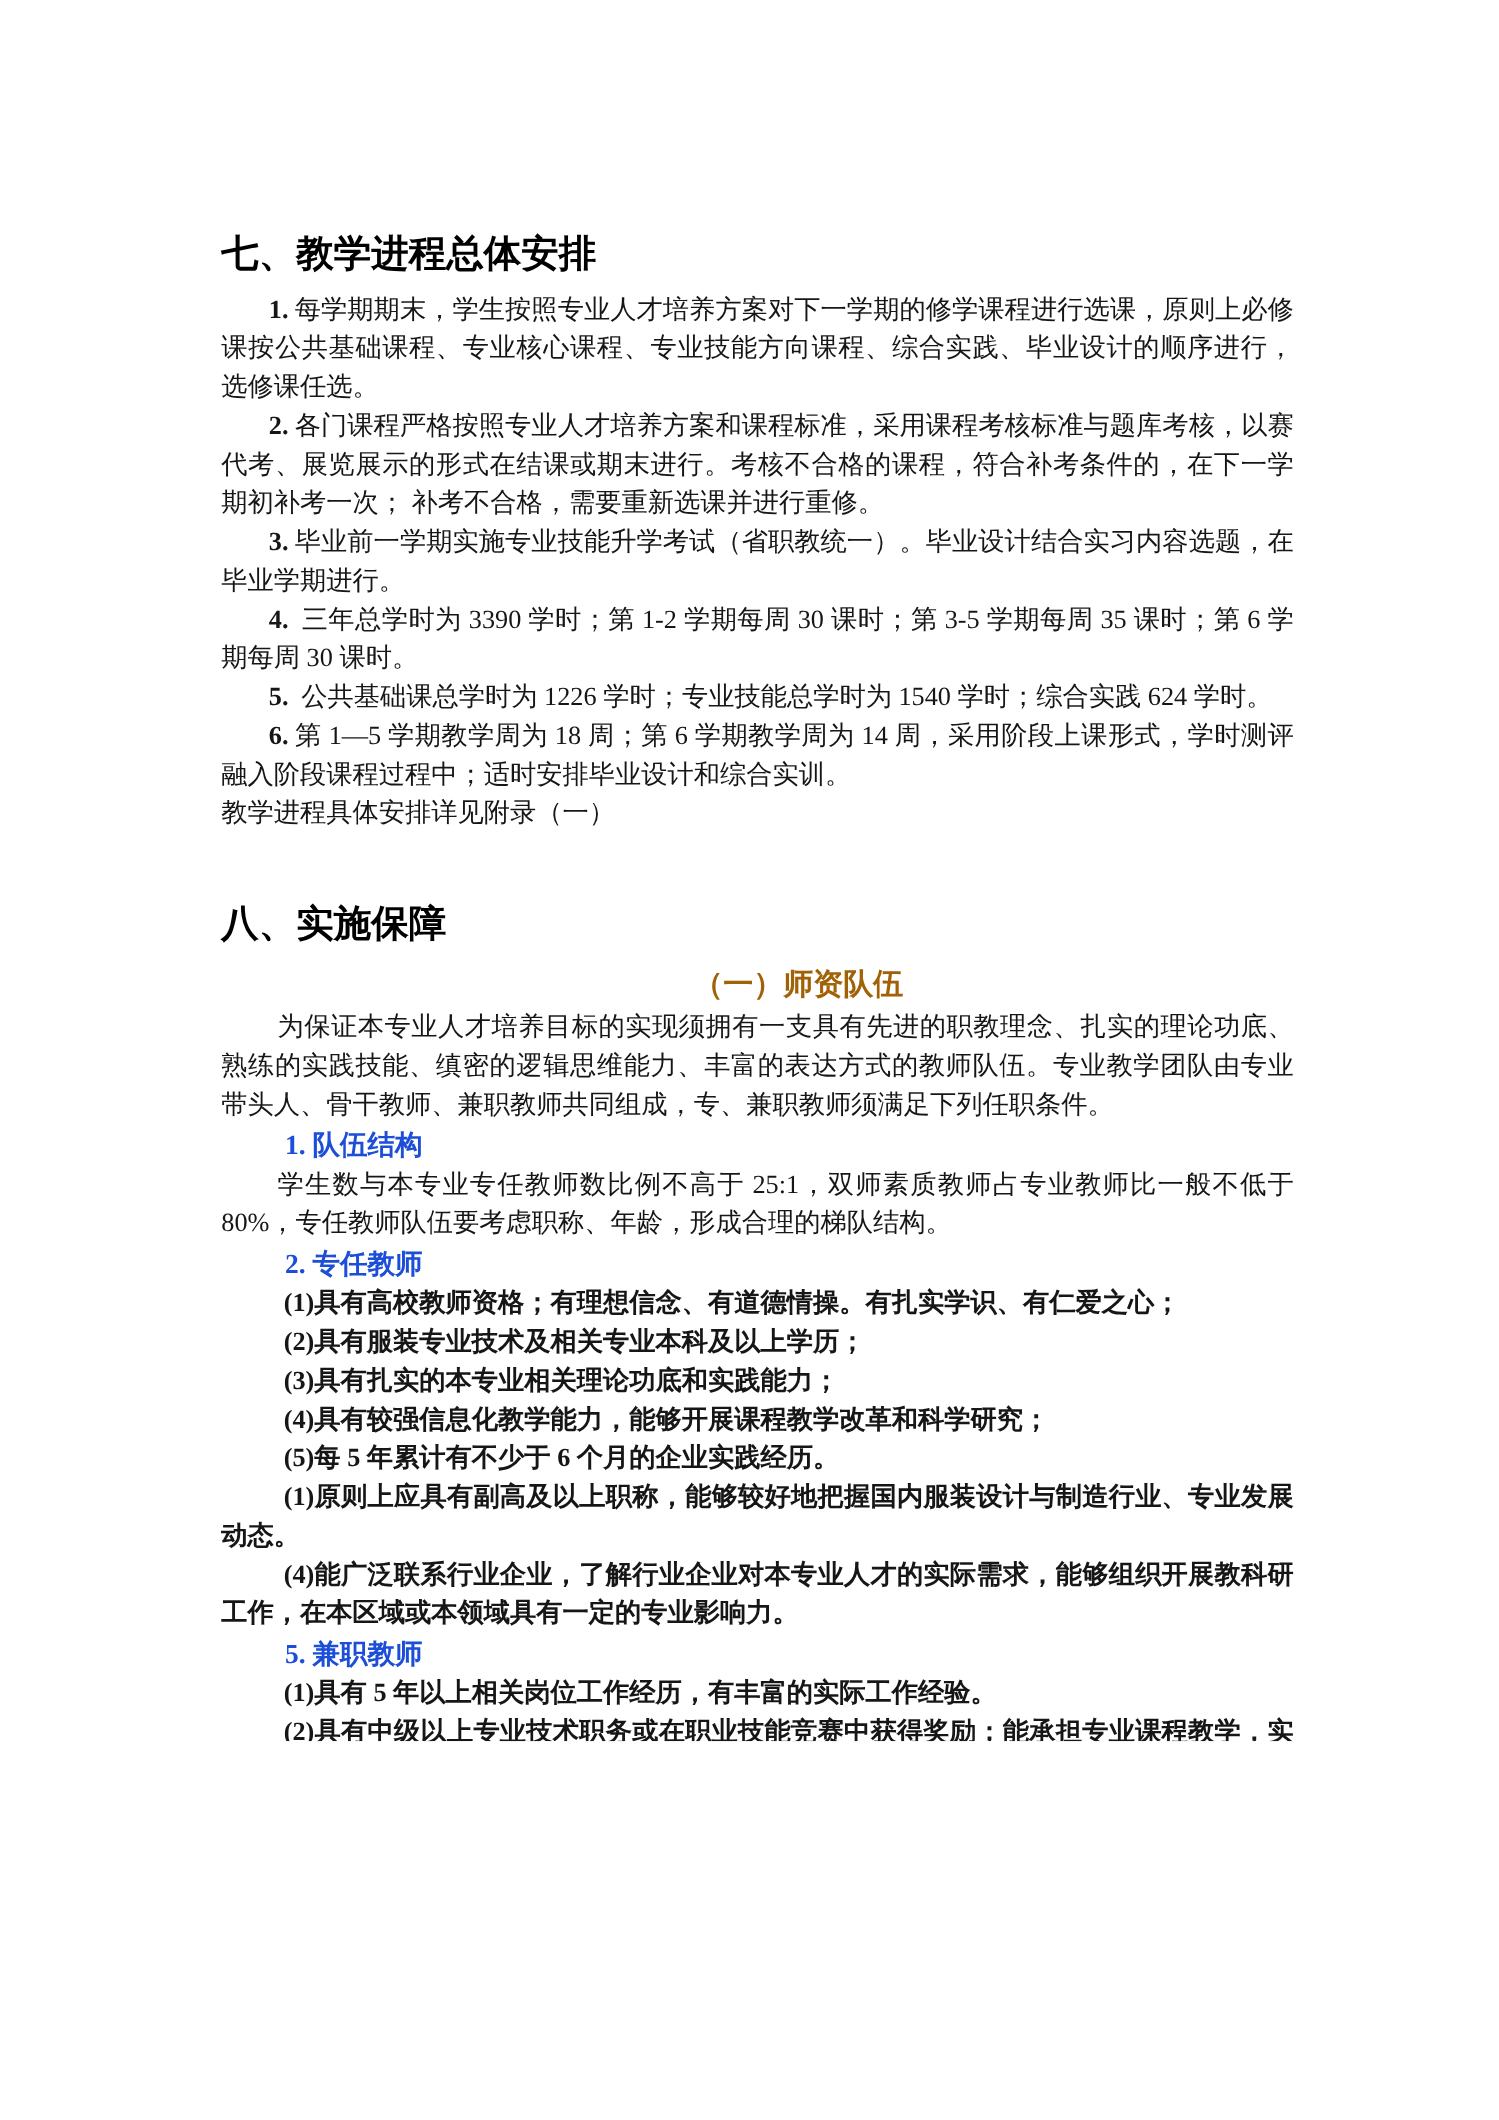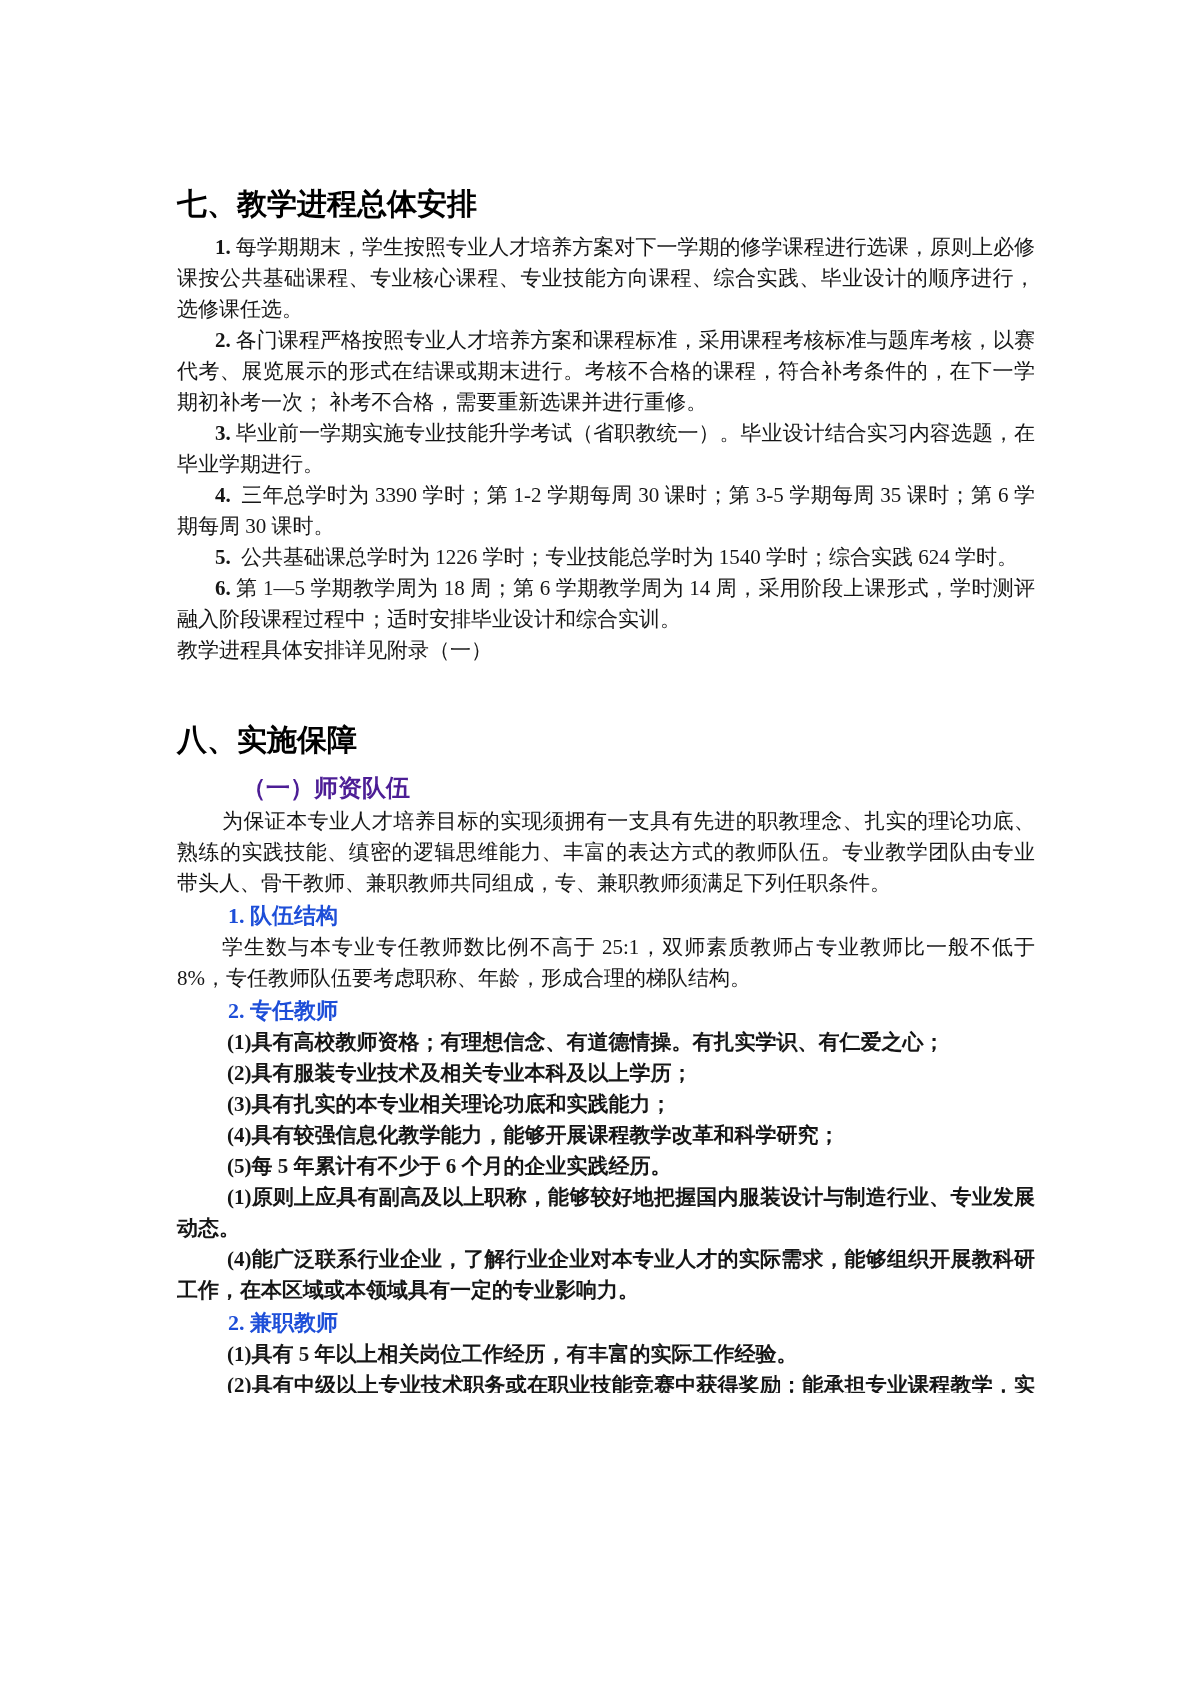--- a/index.html
+++ b/index.html
@@ -25,26 +25,26 @@
     color:#000000;
     font-size:30px;
     line-height:36px;
     margin:0 0 10px 0;
     text-align:left;
   }
   h1.sec8 { margin:56px 0 6px 0; }
   h2.subsec {
     font-family:"Liberation Serif","DejaVu Serif",serif;
     font-weight:bold;
-    color:#4c1d95;
+    color:#a16207;
     font-size:24px;
     line-height:36px;
     margin:12px 0 0 0;
     text-indent:65px;
-    text-align:left;
+    text-align:center;
   }
   h3.grp {
     font-family:"Liberation Serif","DejaVu Serif",serif;
     font-weight:bold;
     color:#1d4ed8;
     font-size:22px;
     line-height:33px;
     margin:0;
     text-indent:51px;
     text-align:left;
@@ -73,31 +73,31 @@
 
     <p class="para no-indent">教学进程具体安排详见附录（一）</p>
 
     <h1 class="sec sec8">八、实施保障</h1>
 
     <h2 class="subsec">（一）师资队伍</h2>
 
     <p class="para indent-body">为保证本专业人才培养目标的实现须拥有一支具有先进的职教理念、扎实的理论功底、熟练的实践技能、缜密的逻辑思维能力、丰富的表达方式的教师队伍。专业教学团队由专业带头人、骨干教师、兼职教师共同组成，专、兼职教师须满足下列任职条件。</p>
 
     <h3 class="grp">1. 队伍结构</h3>
-    <p class="para indent-body">学生数与本专业专任教师数比例不高于 25:1，双师素质教师占专业教师比一般不低于 8%，专任教师队伍要考虑职称、年龄，形成合理的梯队结构。</p>
+    <p class="para indent-body">学生数与本专业专任教师数比例不高于 25:1，双师素质教师占专业教师比一般不低于 80%，专任教师队伍要考虑职称、年龄，形成合理的梯队结构。</p>
 
     <h3 class="grp">2. 专任教师</h3>
     <p class="para indent-item">(1)具有高校教师资格；有理想信念、有道德情操。有扎实学识、有仁爱之心；</p>
     <p class="para indent-item">(2)具有服装专业技术及相关专业本科及以上学历；</p>
     <p class="para indent-item">(3)具有扎实的本专业相关理论功底和实践能力；</p>
     <p class="para indent-item">(4)具有较强信息化教学能力，能够开展课程教学改革和科学研究；</p>
     <p class="para indent-item">(5)每 5 年累计有不少于 6 个月的企业实践经历。</p>
 
     <p class="para indent-item">(1)原则上应具有副高及以上职称，能够较好地把握国内服装设计与制造行业、专业发展动态。</p>
     <p class="para indent-item">(4)能广泛联系行业企业，了解行业企业对本专业人才的实际需求，能够组织开展教科研工作，在本区域或本领域具有一定的专业影响力。</p>
 
-    <h3 class="grp">2. 兼职教师</h3>
+    <h3 class="grp">5. 兼职教师</h3>
     <p class="para indent-item">(1)具有 5 年以上相关岗位工作经历，有丰富的实际工作经验。</p>
     <p class="para indent-item">(2)具有中级以上专业技术职务或在职业技能竞赛中获得奖励；能承担专业课程教学，实习实训指导和学生职业规划指导等教学任务。</p>
     <p class="para indent-item">(3)主要从服装行业企业聘任，具备良好的思想政治素质、职业道德和严谨的工作态度。</p>
 
   </div>
 </div>
 
 </body></html>

